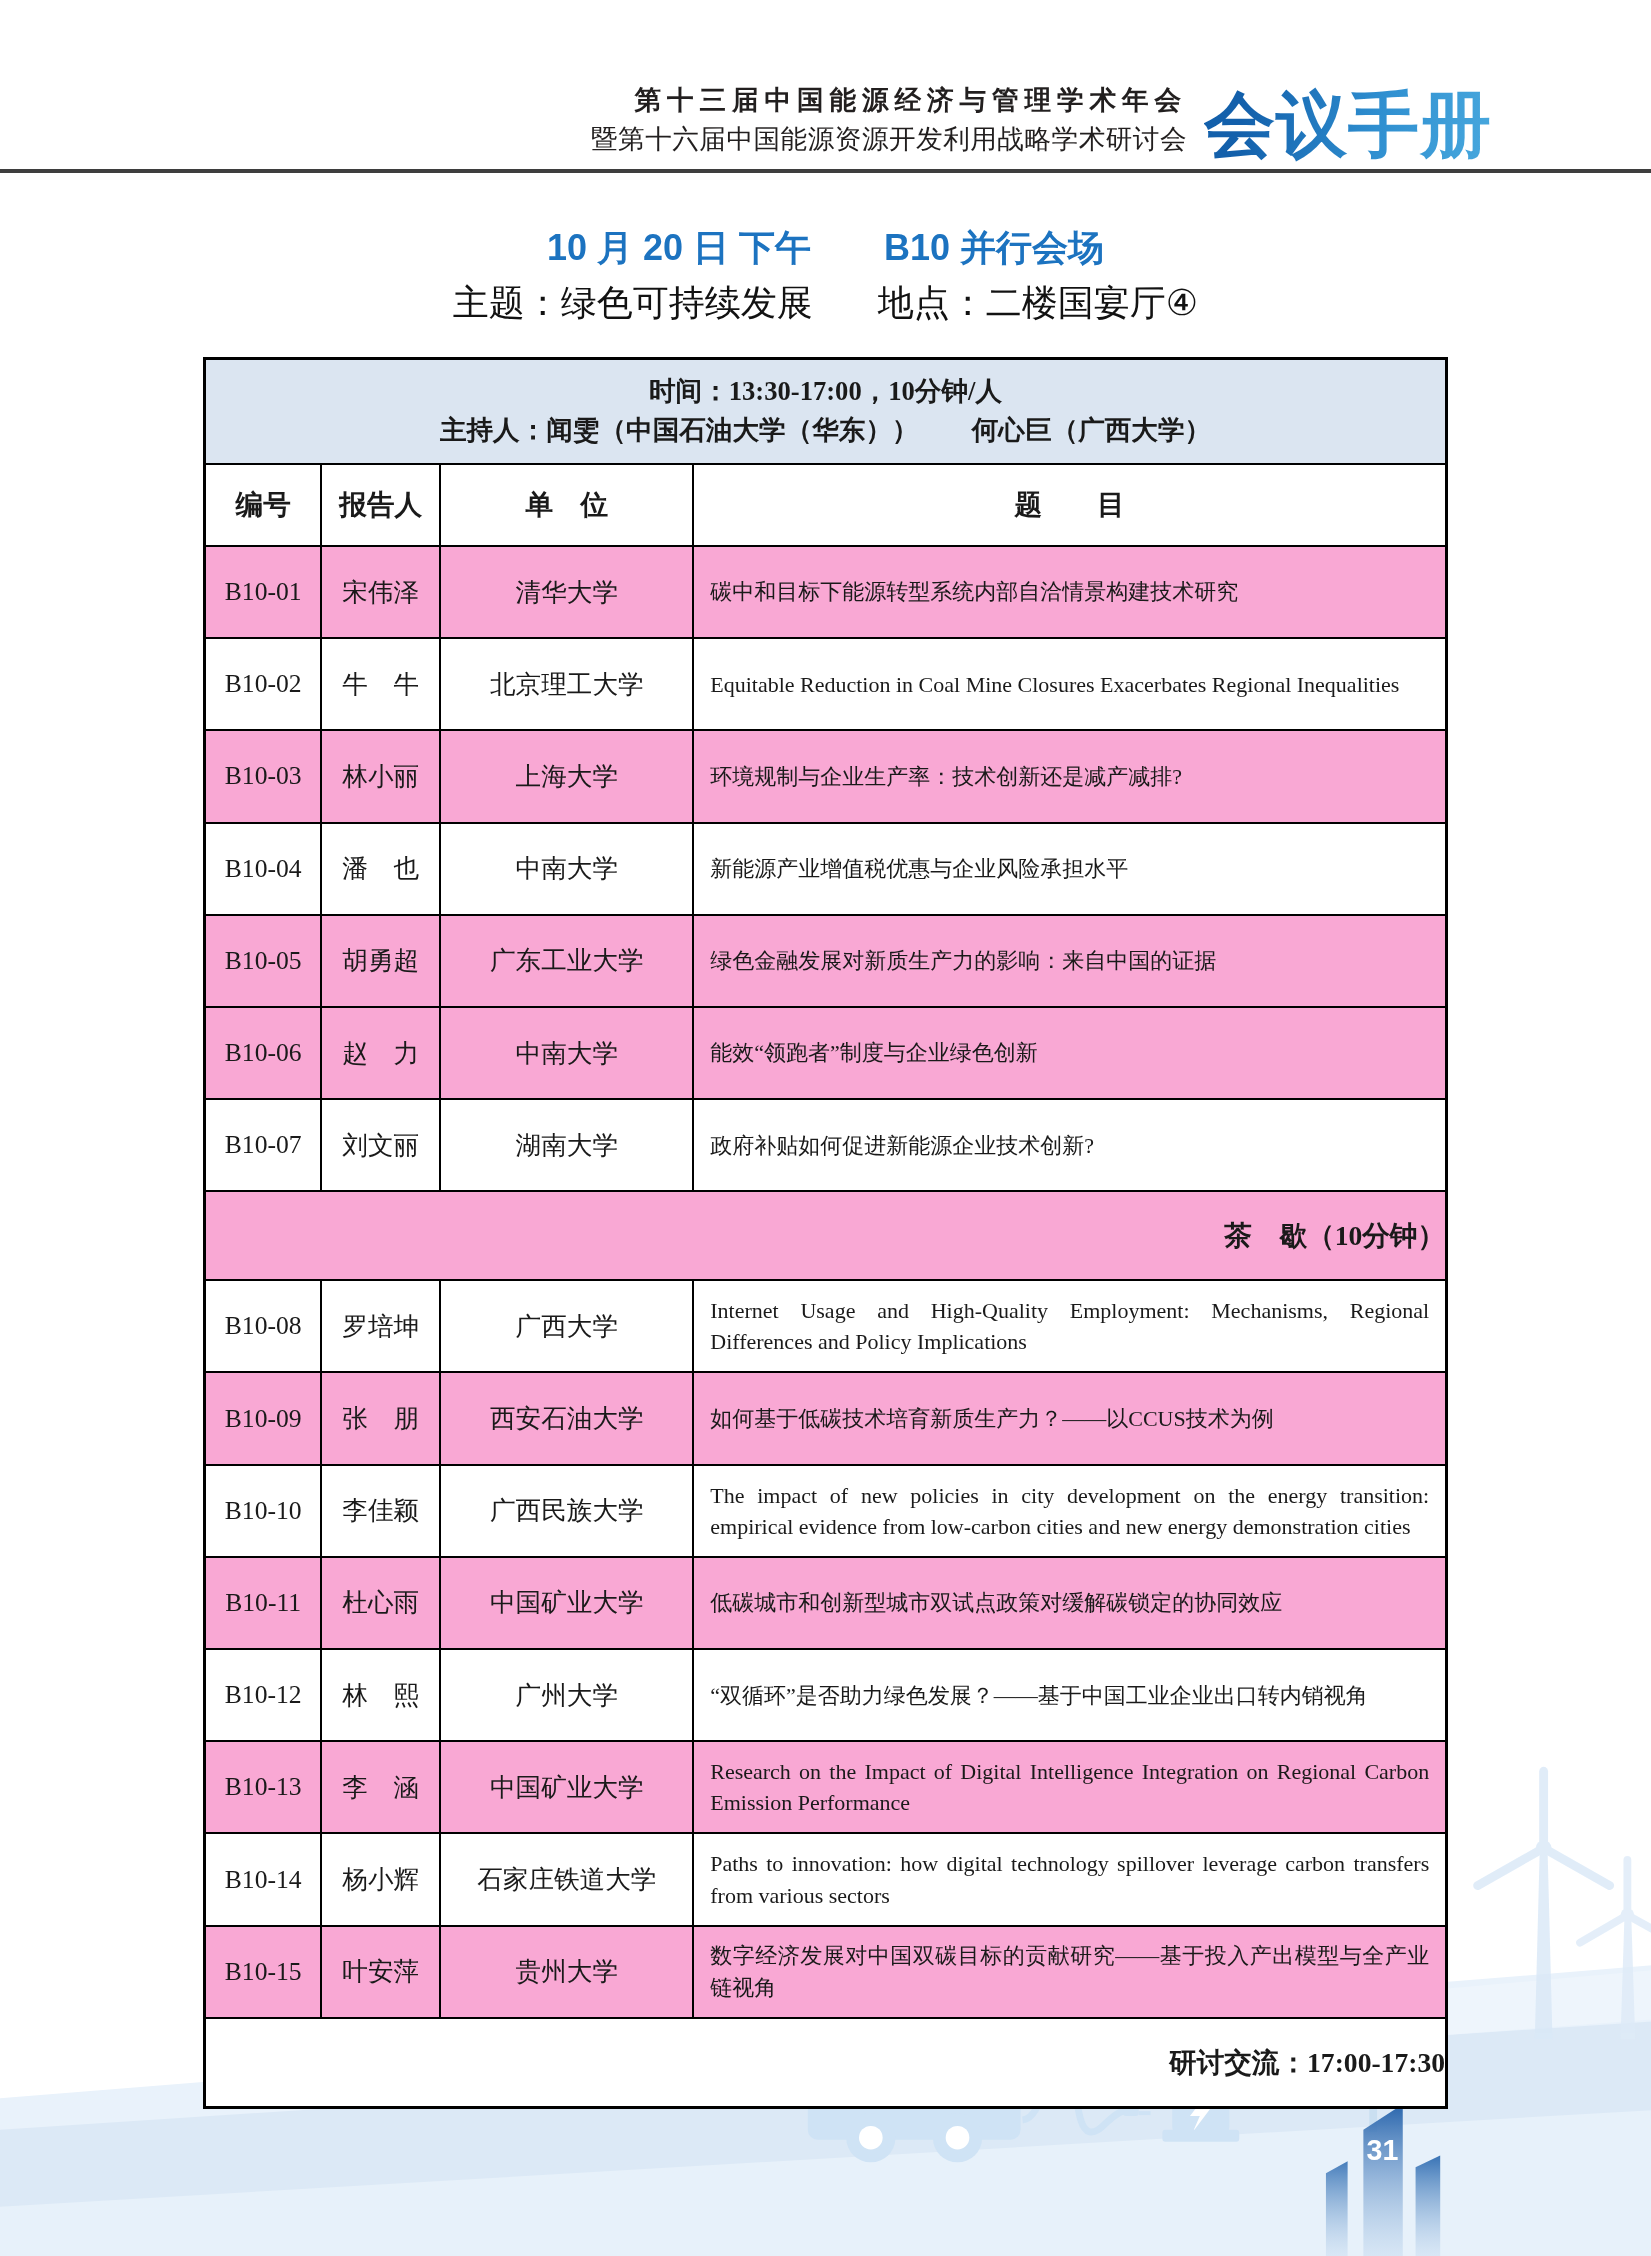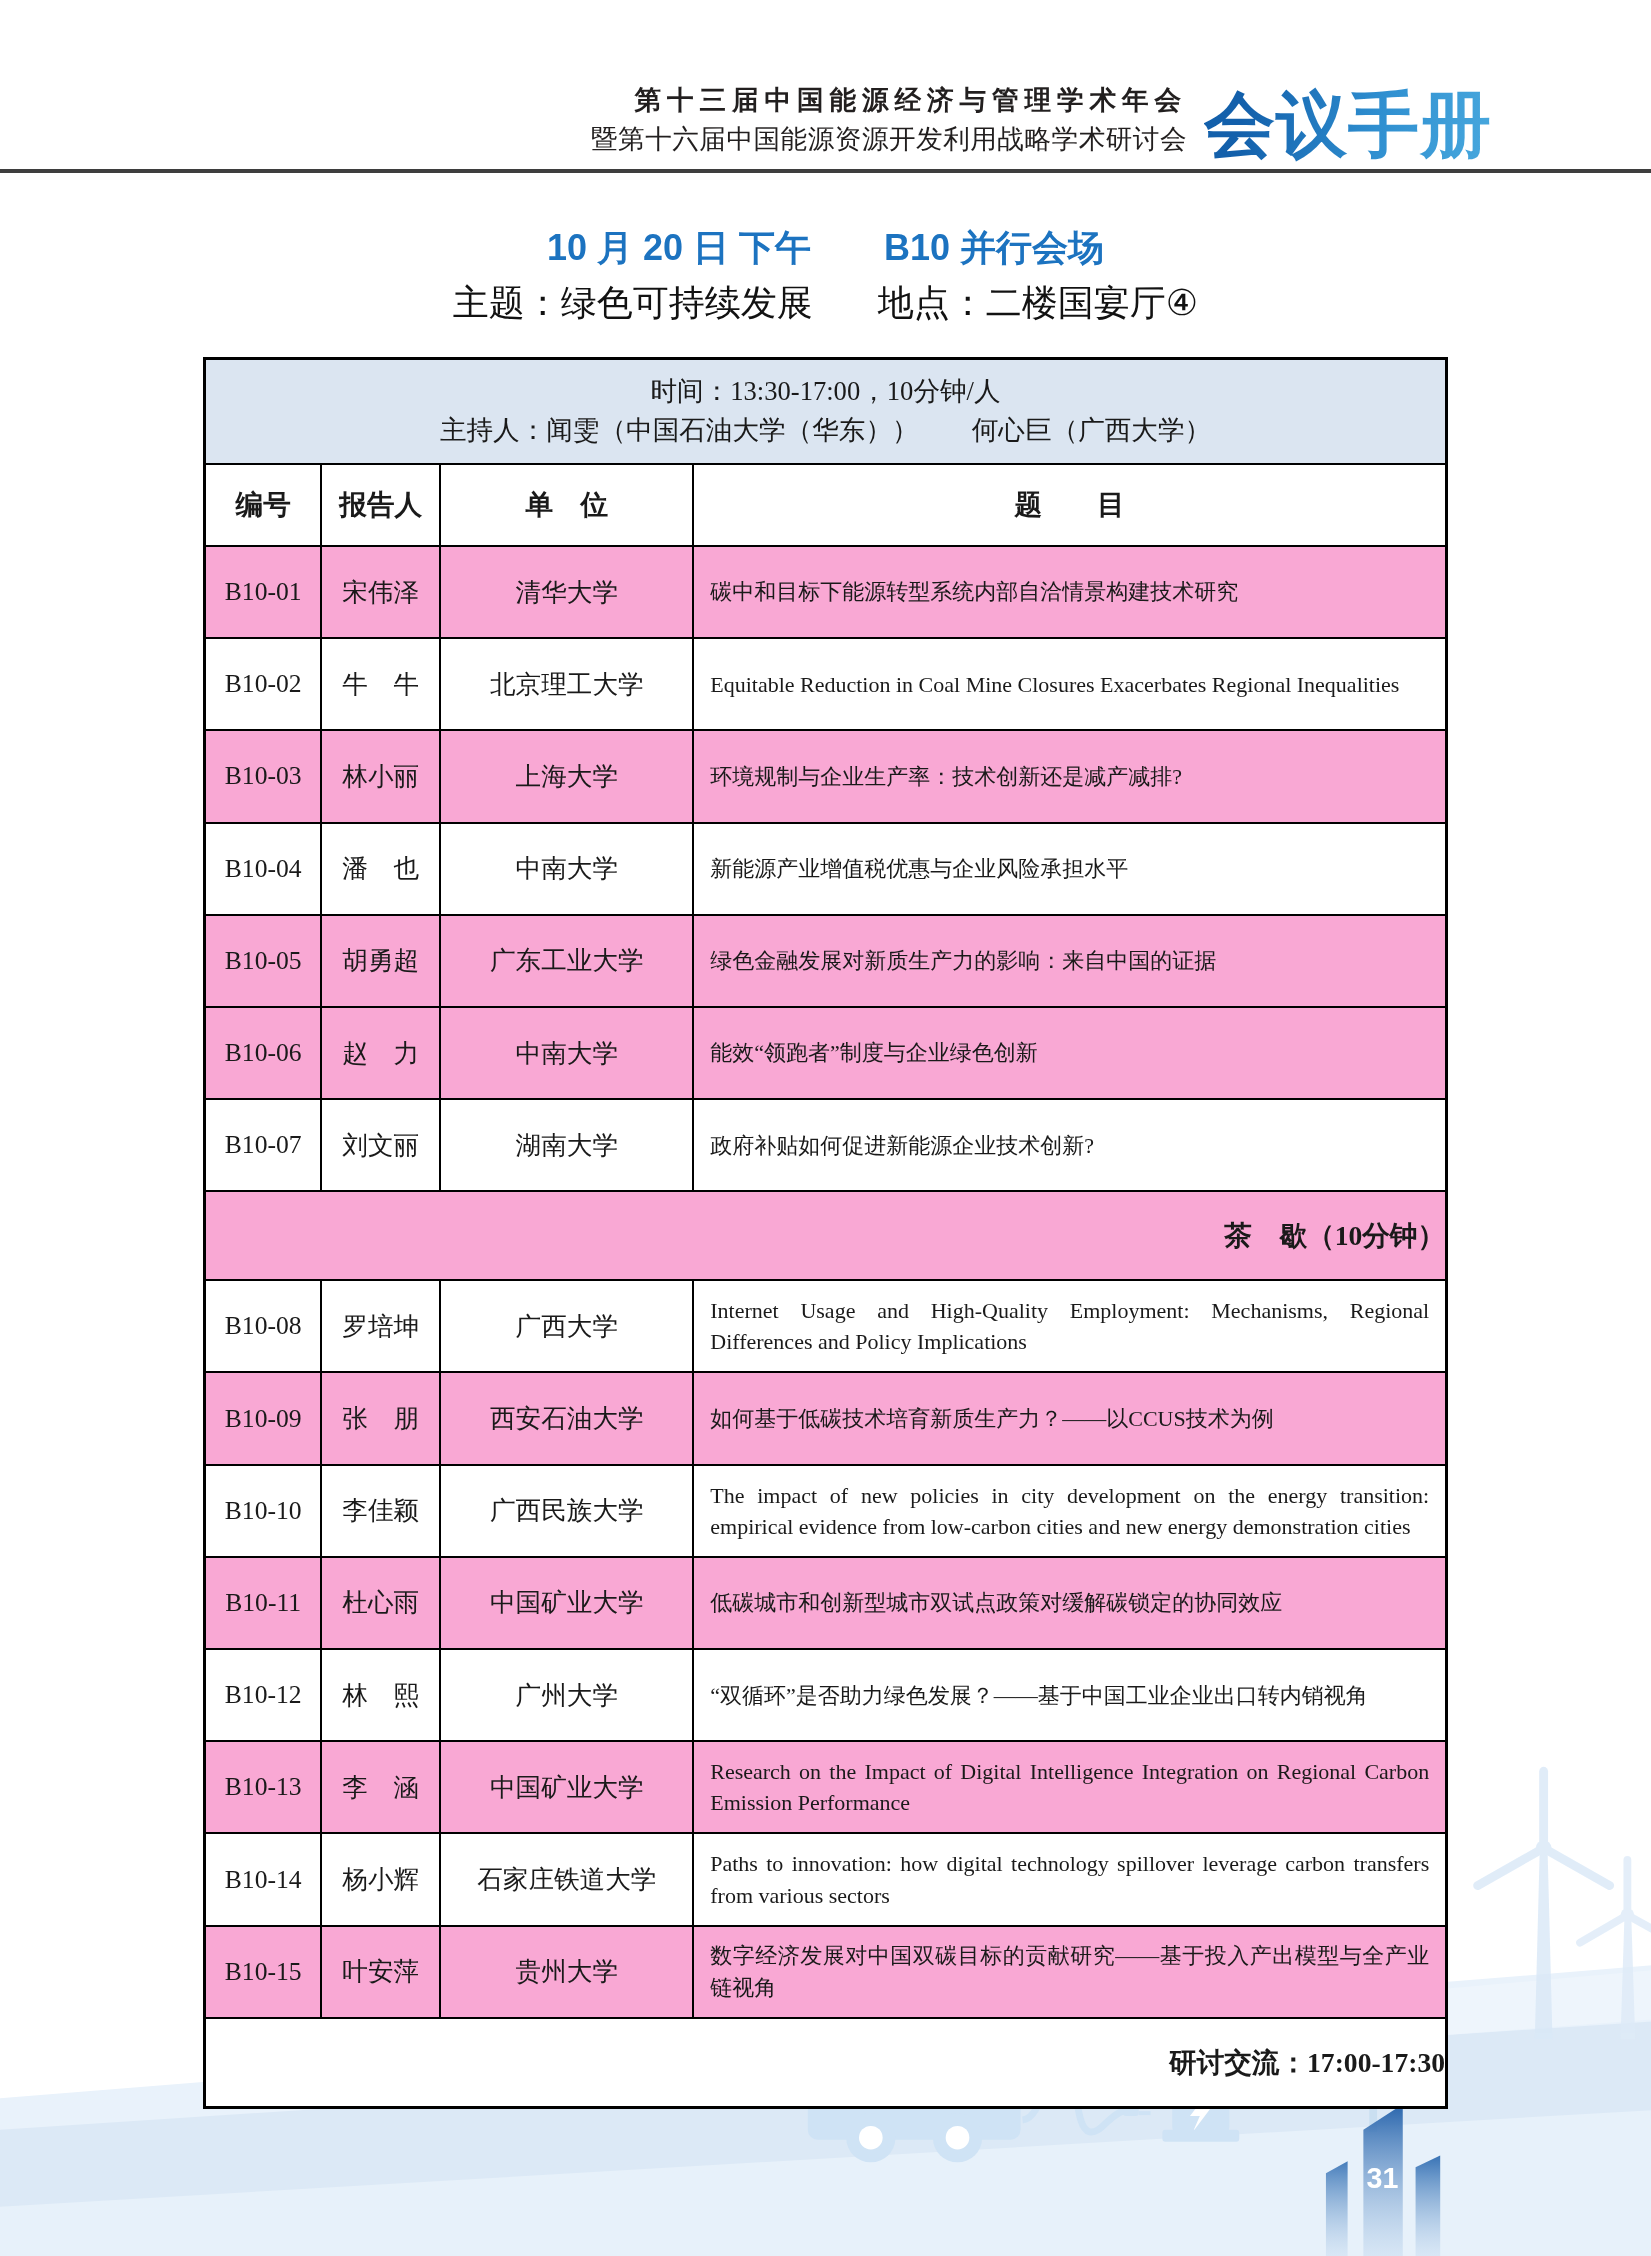--- a/index.html
+++ b/index.html
@@ -28,31 +28,31 @@
   .session-line .gap{display:inline-block;width:73px;}
   .theme-line{position:absolute;top:279px;left:203px;width:1245px;text-align:center;z-index:2;
     font-size:36px;font-weight:normal;color:#121212;white-space:nowrap;}
   .theme-line .gap{display:inline-block;width:65px;}
   
   .table-wrap{position:absolute;top:357px;left:203px;width:1245px;z-index:1;}
   table{border-collapse:collapse;width:100%;border:3px solid #000;
         font-family:"Liberation Serif","DejaVu Serif",serif;}
   td,th{border:2px solid #000;background:#ffffff;vertical-align:middle;}
   tr.band td{
-    background:#dbe5f1;text-align:center;font-weight:normal;font-size:26.6px;
+    background:#dbe5f1;text-align:center;font-weight:bold;font-size:26.6px;
     padding:11.8px 0 12.8px 0;line-height:39px;
   }
   tr.cols th{font-size:27.6px;font-weight:bold;text-align:center;padding:21.7px 0;}
   td.c-id,td.c-speaker,td.c-aff{text-align:center;font-size:25.6px;padding:27.6px 3.9px;}
   td.c-title{text-align:justify;font-size:22px;line-height:1.42;padding:9.9px 15.8px;}
   tr.shaded td{background:#f9a8d4;}
   tr.break td,tr.closing td{text-align:right;font-weight:bold;font-size:27.6px;padding:25px 0;}
   
   .page-num{position:absolute;top:2134px;left:1361px;width:43px;text-align:center;z-index:3;
-    color:#ffffff;font-size:28.6px;font-weight:bold;margin-top:28px;}
+    color:#ffffff;font-size:28.6px;font-weight:bold;}
 </style>
 </head>
 <body>
 
 <svg class="decor" viewBox="0 0 1677 2291" xmlns="http://www.w3.org/2000/svg">
   <defs>
     <linearGradient id="gB" x1="0" y1="2136" x2="0" y2="2291" gradientUnits="userSpaceOnUse">
       <stop offset="0" stop-color="#2a66ad"></stop>
         <stop offset="1" stop-color="#b9d2ec" stop-opacity="0.35"></stop>
     </linearGradient>

